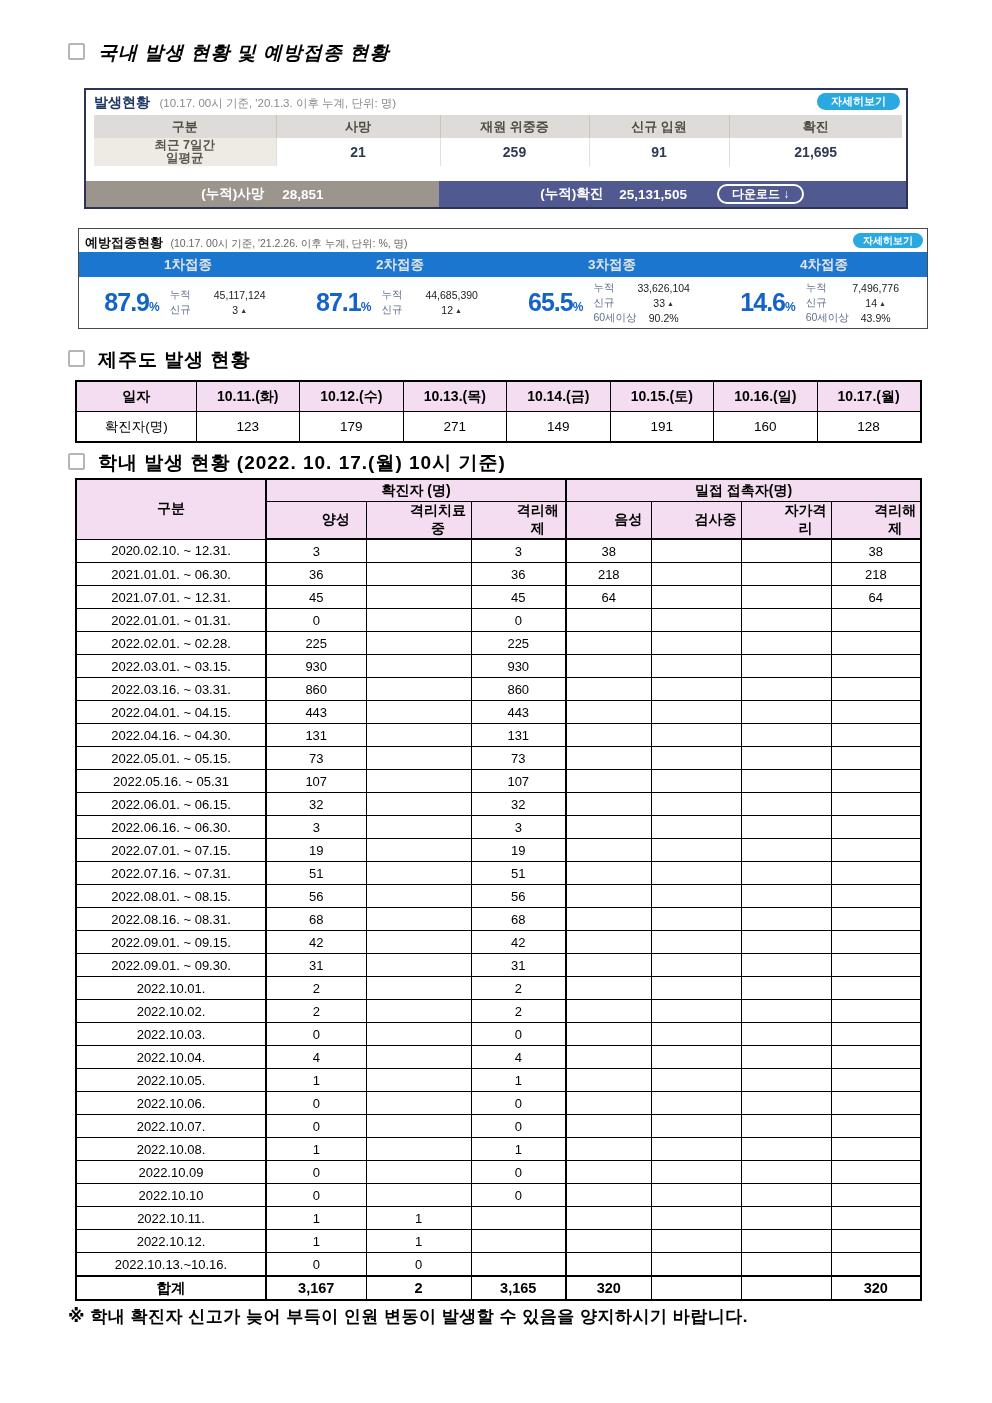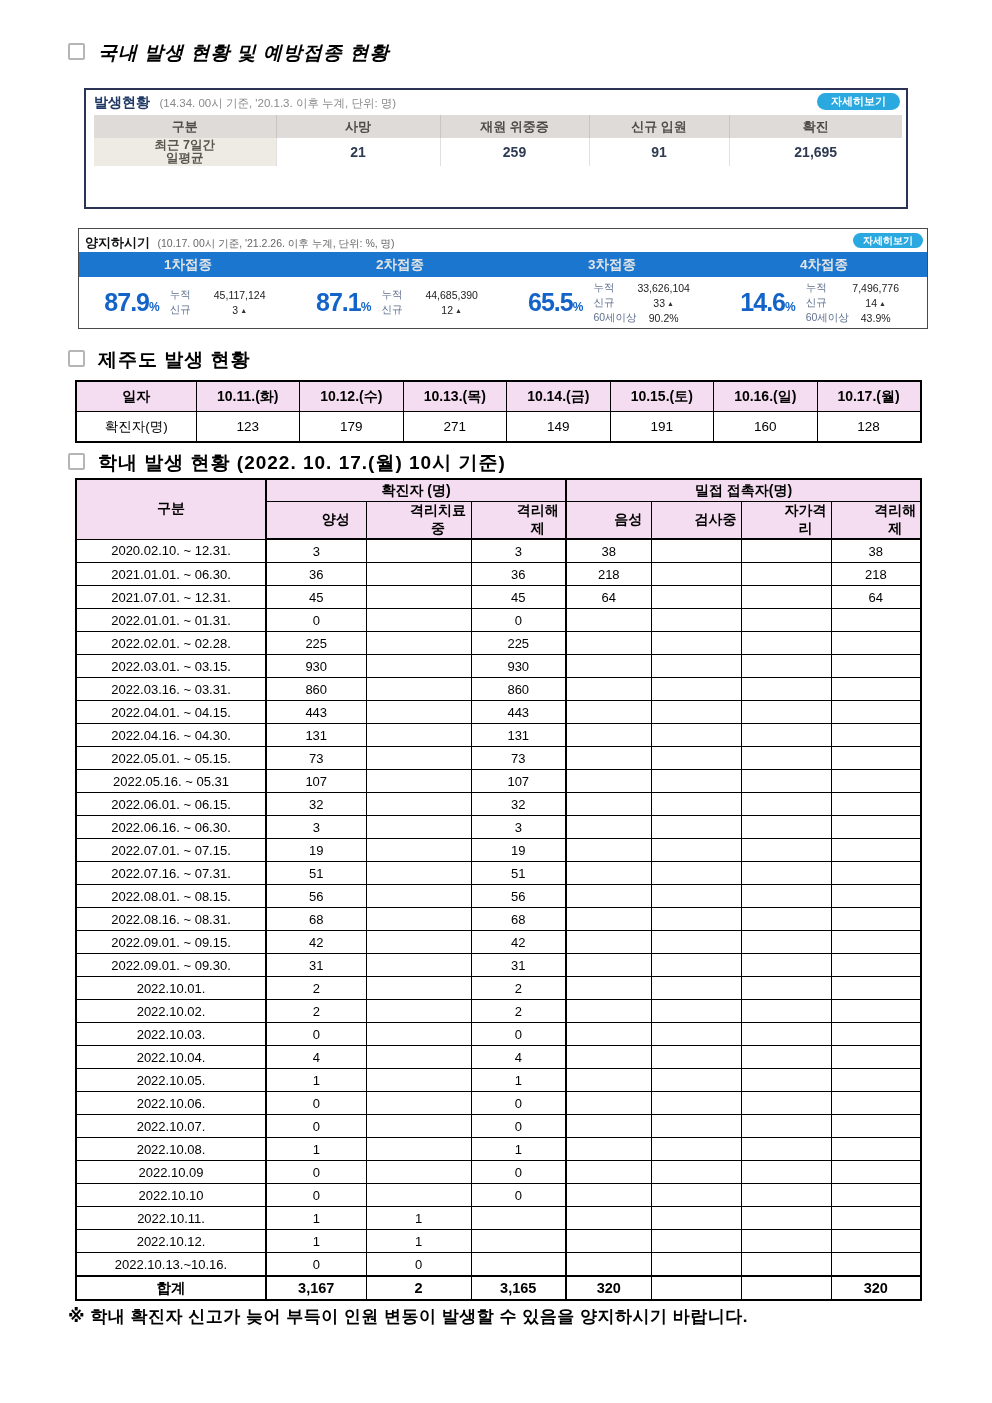--- a/index.html
+++ b/index.html
@@ -61,21 +61,21 @@
 </head>
 <body>
 
 <div class="section-title" style="top:40px;font-style:italic;">
   <span class="checkbox"></span><span>국내 발생 현황 및 예방접종 현황</span>
 </div>
 
 <div id="outbreak">
   <div class="ob-titlebar">
     <span class="ob-title">발생현황</span>
-    <span class="ob-sub">(14.34. 00시 기준, '20.1.3. 이후 누계, 단위: 명)</span>
+    <span class="ob-sub">(10.17. 00시 기준, '20.1.3. 이후 누계, 단위: 명)</span>
     <button class="pill-btn">자세히보기</button>
   </div>
   <table class="ob-table">
     <colgroup>
         <col style="width:182px">
         <col style="width:164px">
         <col style="width:149px">
         <col style="width:140px">
         <col style="width:173px">
       </colgroup>
@@ -93,26 +93,35 @@
         <td class="rowhead">최근 7일간
 일평균</td>
         <td>21</td>
         <td>259</td>
         <td>91</td>
         <td>21,695</td>
       </tr>
     </tbody>
   </table>
   <div class="ob-footer">
+    <div class="ob-footer-left">
+      <span>(누적)사망</span>
+      <span>28,851</span>
+    </div>
+    <div class="ob-footer-right">
+      <span>(누적)확진</span>
+      <span>25,131,505</span>
+      <button class="dl-btn"><span>다운로드</span> <span>↓</span></button>
+    </div>
   </div>
 </div>
 
 <div id="vaccine">
   <div class="vx-titlebar">
-    <span class="vx-title">양지하시기</span>
+    <span class="vx-title">예방접종현황</span>
     <span class="vx-sub">(10.17. 00시 기준, '21.2.26. 이후 누계, 단위: %, 명)</span>
     <button class="vx-pill">자세히보기</button>
   </div>
   <div class="vx-bar">
     <div class="vx-dose-label">1차접종</div>
     <div class="vx-dose-label">2차접종</div>
     <div class="vx-dose-label">3차접종</div>
     <div class="vx-dose-label">4차접종</div>
   </div>
   <div class="vx-body">

